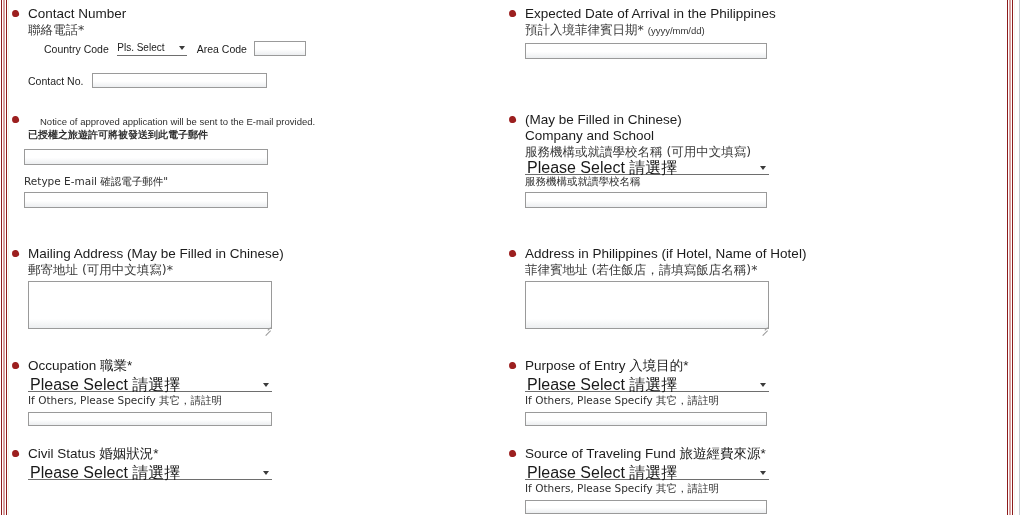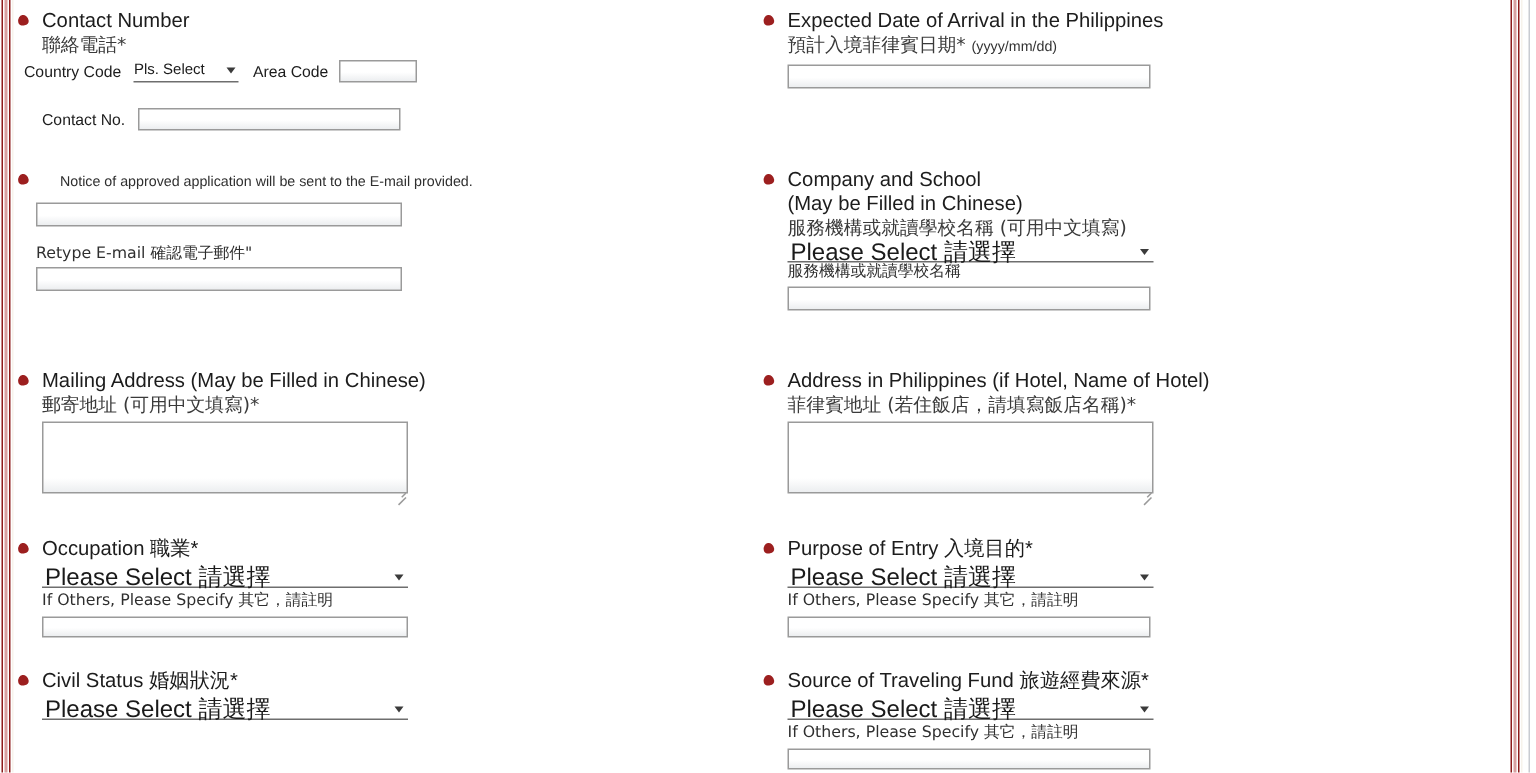--- a/index.html
+++ b/index.html
@@ -231,38 +231,39 @@
 <div class="edge-gray"></div>
 
 <div class="form">
 
   <div class="col col-left">
 
     <div class="field" style="top:6px;">
       <span class="bullet"></span>
       <div class="label-en">Contact Number</div>
       <div class="label-zh">聯絡電話*</div>
-      <div style="margin-left:4px; margin-top:2px; white-space:nowrap;">
+      <div style="margin-left:32px; margin-top:2px; white-space:nowrap;">
         <span class="inline-label">Country Code</span>
         <span class="sel-inline" style="margin-left:4px;">
           <span>Pls. Select</span>
           <span class="caret"></span>
         </span>
         <span class="inline-label" style="margin-left:5px;">Area Code</span>
         <input class="txt" style="width: 52px; margin-left: 3px;" value="">
       </div>
       <div style="margin-left:16px; margin-top:14px; white-space:nowrap;">
         <span class="inline-label">Contact No.</span>
         <input class="txt" style="width: 175px; margin-left: 4px;" value="">
       </div>
     </div>
 
     <div class="field" style="top:112px;">
       <span class="bullet"></span>
       <div class="note" style="margin-top:4px;margin-left:28px;">Notice of approved application will be sent to the E-mail provided.</div>
+      <div class="note zh">已授權之旅遊許可將被發送到此電子郵件</div>
       <div style="margin-left:12px; margin-top:6px;">
         <input class="txt" style="width: 244px; height: 16px;" value="">
       </div>
       <div class="sub zh" style="margin-left:12px; margin-top:10px;">Retype E-mail 確認電子郵件"</div>
       <div style="margin-left:12px; margin-top:2px;">
         <input class="txt" style="width: 244px; height: 16px;" value="">
       </div>
     </div>
 
     <div class="field" style="top:246px;">
@@ -308,22 +309,22 @@
       <span class="bullet"></span>
       <div class="label-en">Expected Date of Arrival in the Philippines</div>
       <div class="label-zh"><span>預計入境菲律賓日期*</span> <span class="hint">(yyyy/mm/dd)</span></div>
       <div style="margin-left:16px; margin-top:3px;">
         <input class="txt" style="width: 242px; height: 16px;" value="">
       </div>
     </div>
 
     <div class="field" style="top:112px;">
       <span class="bullet"></span>
+      <div class="label-en">(May be Filled in Chinese)</div>
       <div class="label-en">Company and School</div>
-      <div class="label-en">(May be Filled in Chinese)</div>
       <div class="label-zh">服務機構或就讀學校名稱 (可用中文填寫)</div>
       <div class="sel" style="margin-left:16px; margin-top:2px; width:244px;">
         <span class="sel-text"><span class="en">Please Select </span><span>請選擇</span></span>
         <span class="caret"></span>
       </div>
       <div class="sub zh" style="margin-left:16px;">服務機構或就讀學校名稱</div>
       <div style="margin-left:16px; margin-top:2px;">
         <input class="txt" style="width: 242px; height: 16px;" value="">
       </div>
     </div>

